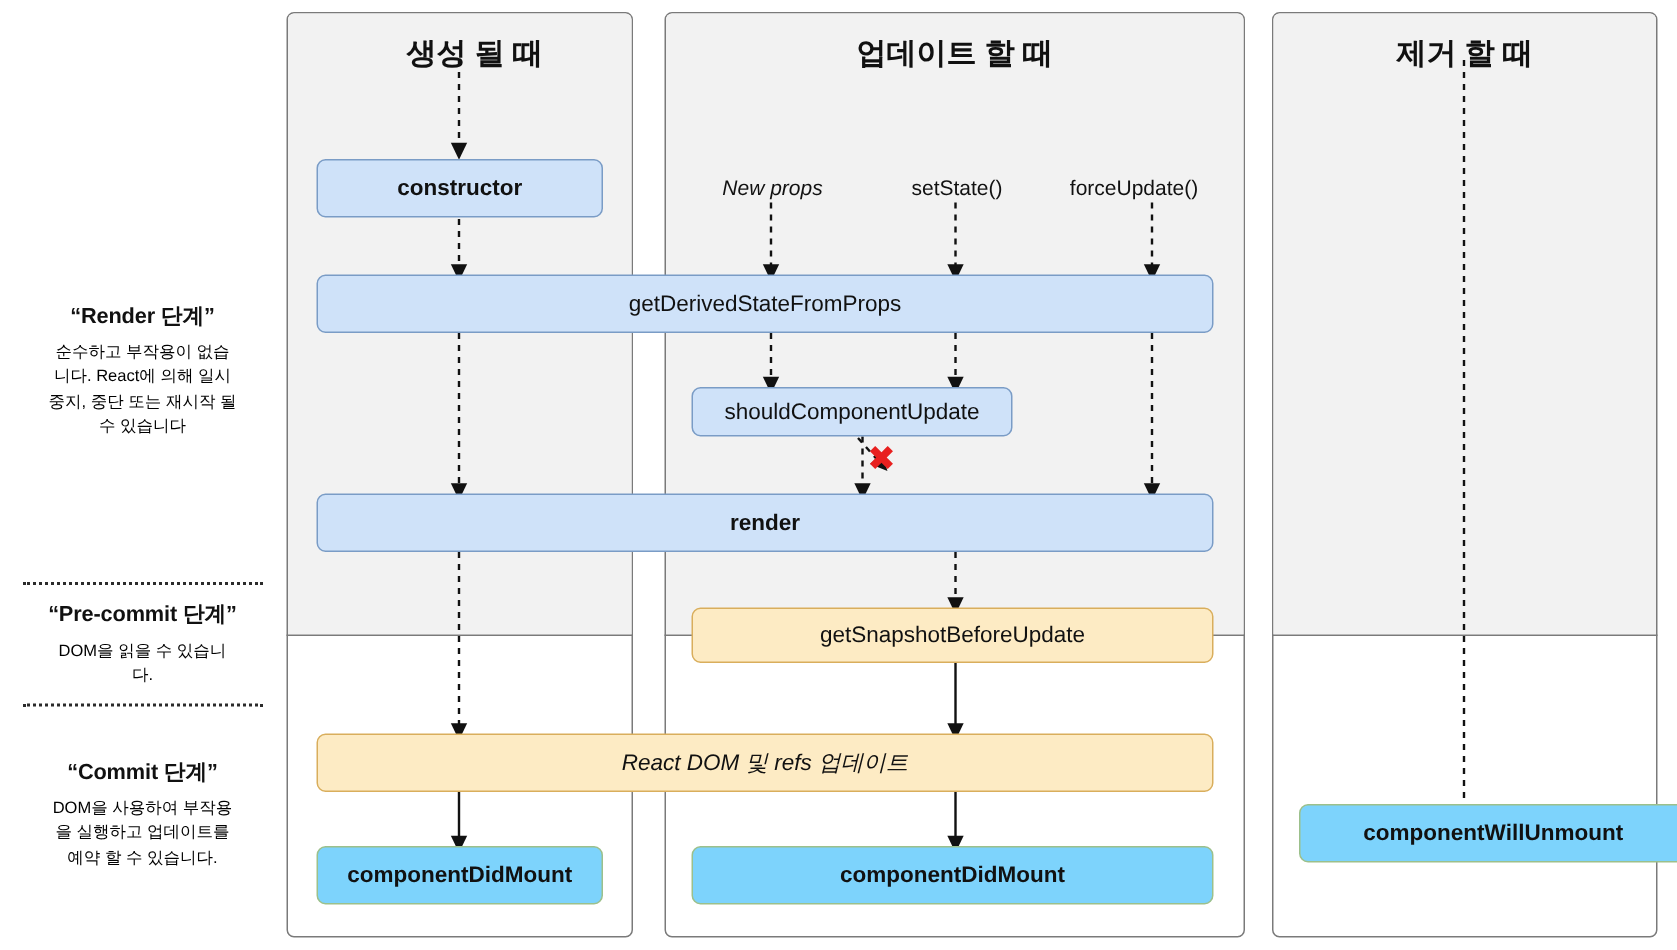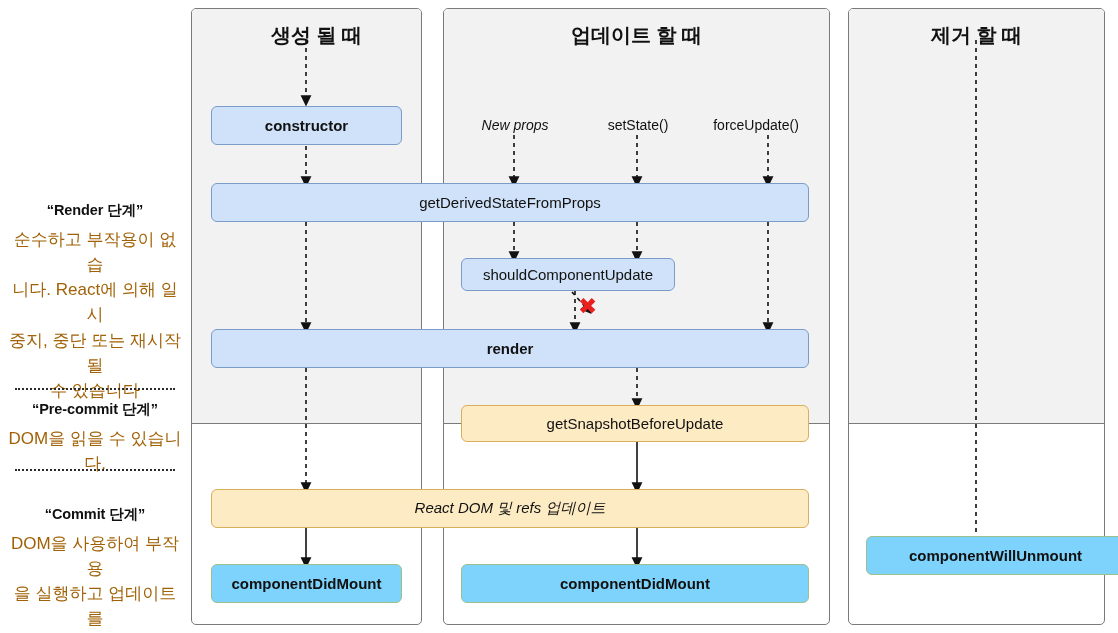--- a/index.html
+++ b/index.html
@@ -35,23 +35,23 @@
     text-align: center;
   }
   .phase-title {
     font-size: 14.5px;
     font-weight: bold;
     color: #111111;
     letter-spacing: -0.1px;
     margin-bottom: 7px;
   }
   .phase-desc {
-    font-size: 17px;
+    font-size: 11px;
     line-height: 1.48;
-    color: #a16207;
+    color: #000000;
   }
   .phase-divider {
     position: absolute;
     left: 15px;
     width: 160px;
     border-top: 2.5px dotted #2b2b2b;
     height: 0;
   }
 
   

